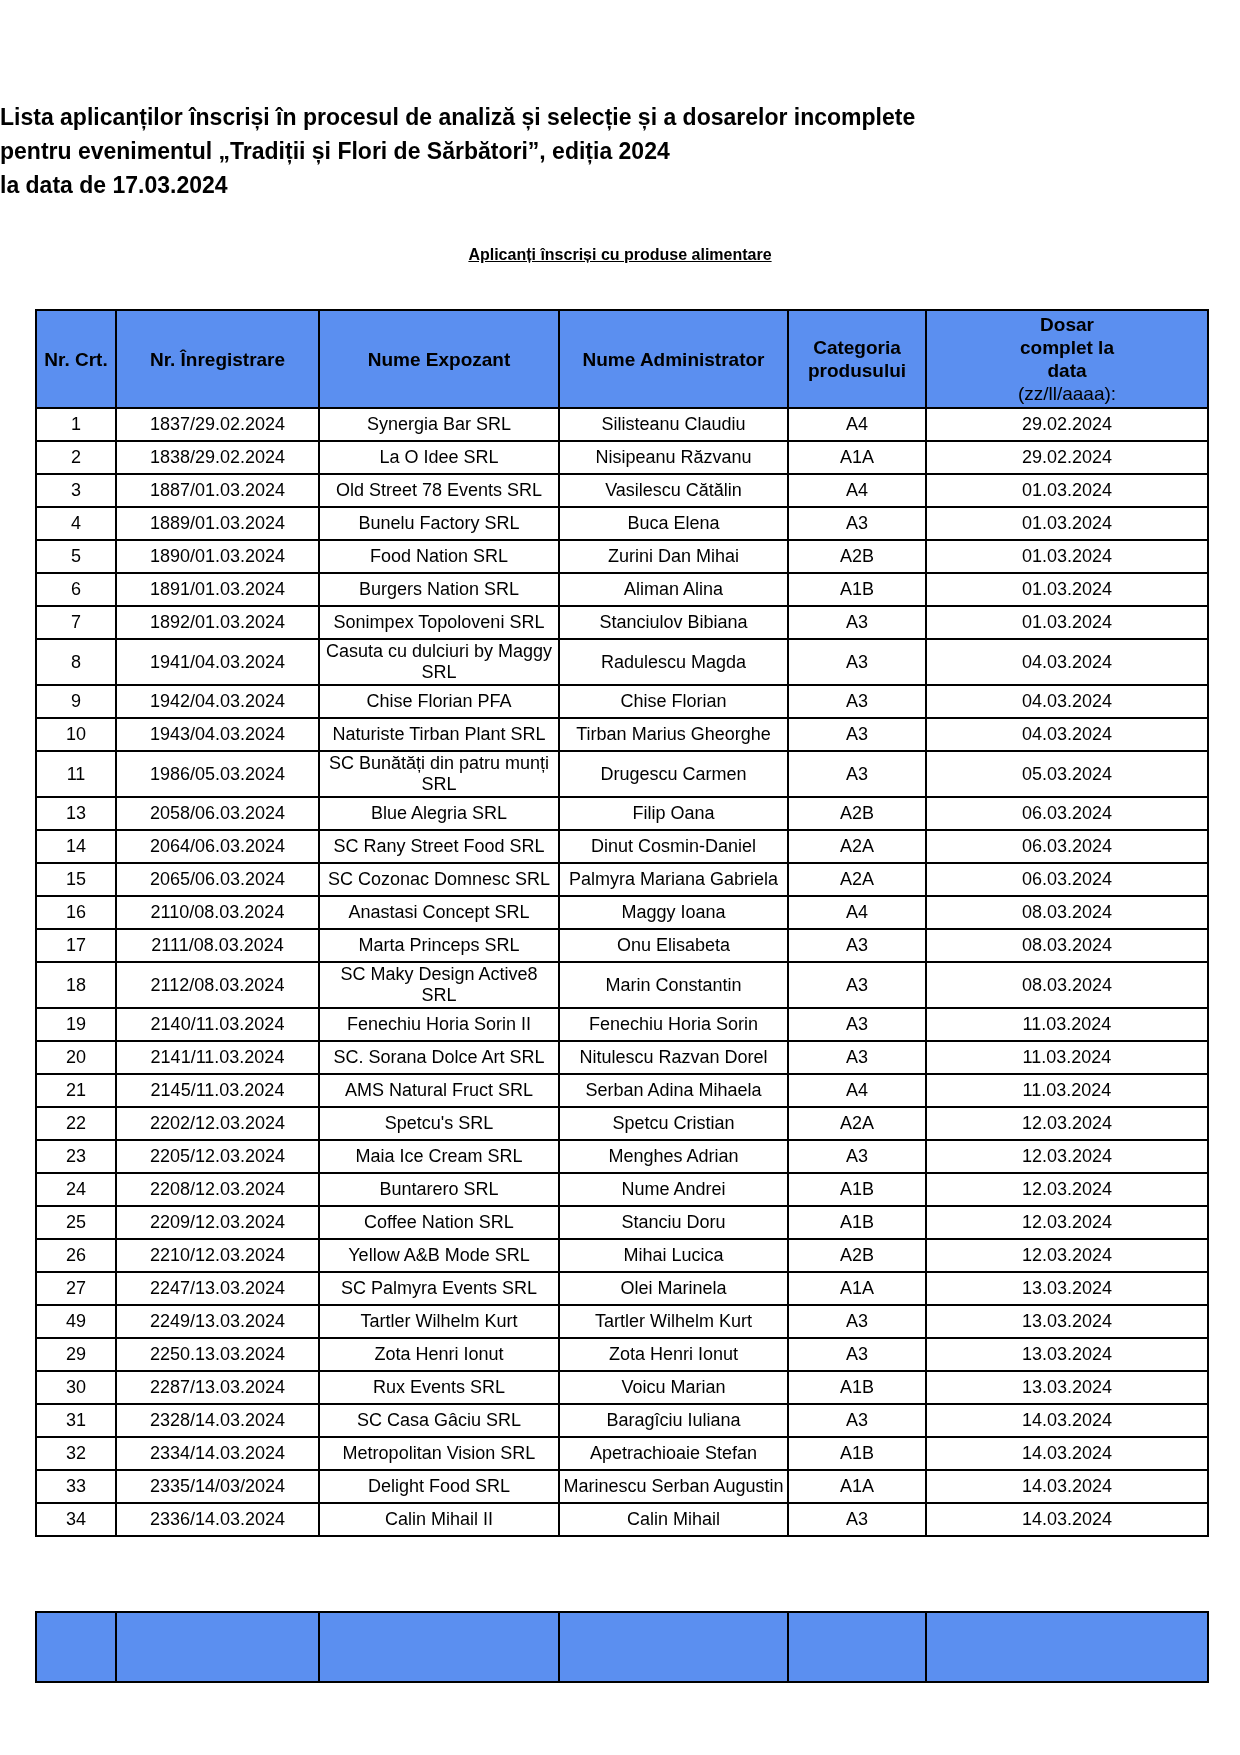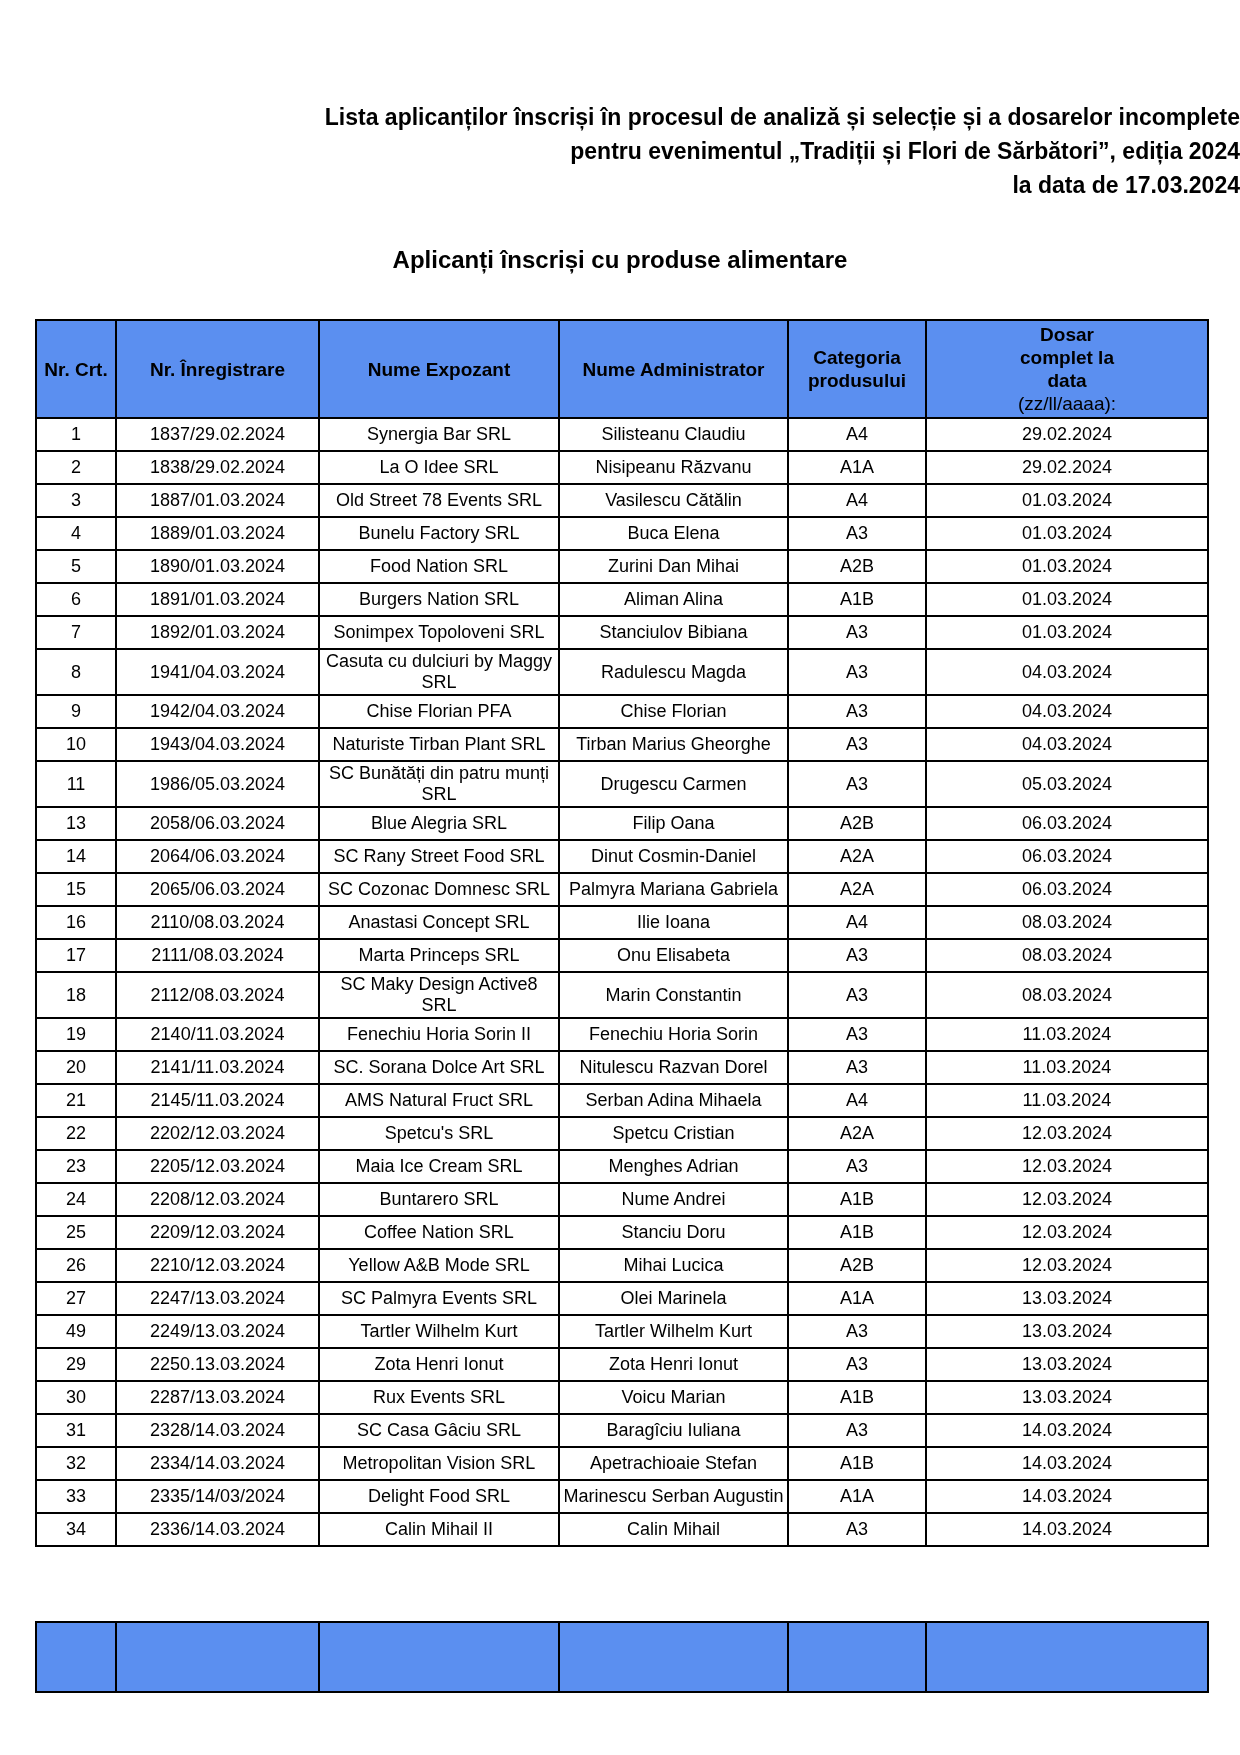--- a/index.html
+++ b/index.html
@@ -6,30 +6,31 @@
   html, body { background: #ffffff; }
   body {
     width: 1240px; height: 1755px;
     font-family: "Liberation Sans", "DejaVu Sans", sans-serif;
     color: #000000;
     overflow: hidden;
   }
   .page { width: 1240px; height: 1755px; overflow: hidden; background: #ffffff; }
   .title-block {
     padding-top: 100px;
-    text-align: right;
+    text-align: left;
     font-weight: 700;
     font-size: 23px;
     line-height: 34px;
   }
   .subtitle {
     margin-top: 44px;
     text-align: center;
     font-weight: 700;
-    font-size: 24px;
+    font-size: 16px;
+    text-decoration: underline;
   }
   table.applicants {
     margin: 45px 0 0 35px;
     width: 1172px;
     border-collapse: collapse;
     table-layout: fixed;
   }
   table.applicants th, table.applicants td {
     border: 2px solid #000000;
     text-align: center;
@@ -211,21 +212,21 @@
           <td>2065/06.03.2024</td>
           <td>SC Cozonac Domnesc SRL</td>
           <td>Palmyra Mariana Gabriela</td>
           <td>A2A</td>
           <td>06.03.2024</td>
         </tr>
         <tr>
           <td>16</td>
           <td>2110/08.03.2024</td>
           <td>Anastasi Concept SRL</td>
-          <td>Ilie Ioana</td>
+          <td>Maggy Ioana</td>
           <td>A4</td>
           <td>08.03.2024</td>
         </tr>
         <tr>
           <td>17</td>
           <td>2111/08.03.2024</td>
           <td>Marta Princeps SRL</td>
           <td>Onu Elisabeta</td>
           <td>A3</td>
           <td>08.03.2024</td>

